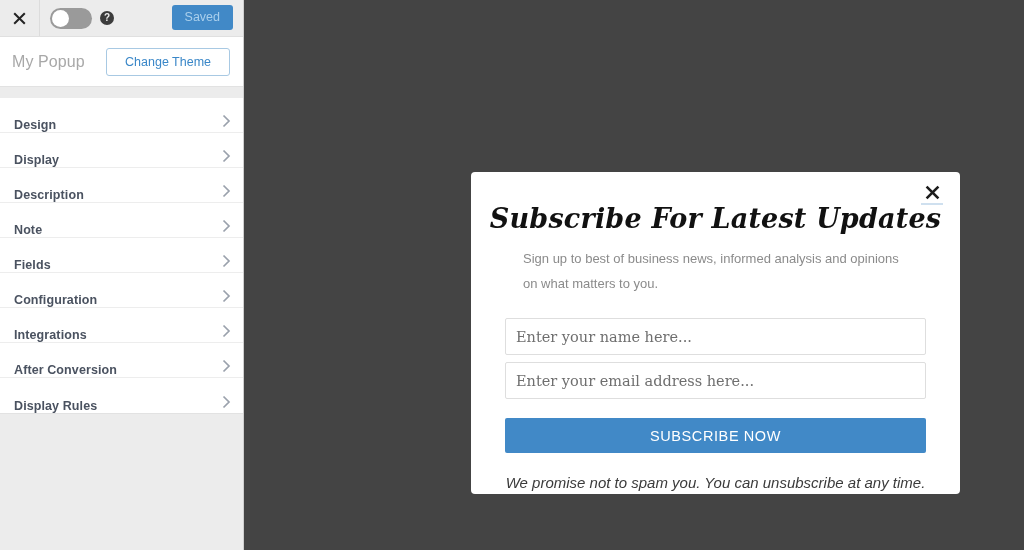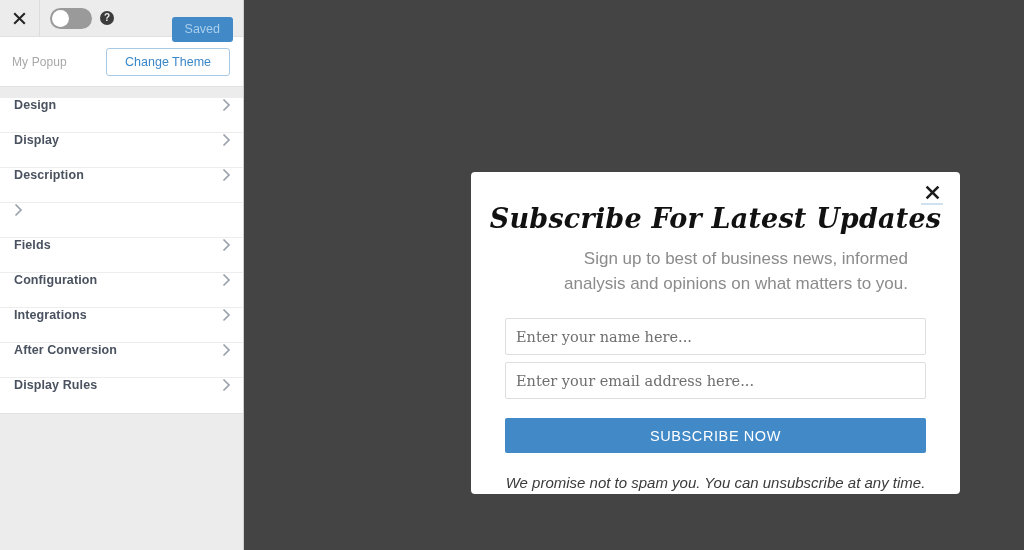--- a/index.html
+++ b/index.html
@@ -91,21 +91,21 @@
     line-height: 14px;
     text-align: center;
     font-weight: bold;
     cursor: pointer;
     font-family: "Liberation Sans", sans-serif;
   }
 
   .saved-btn {
     position: absolute;
     right: 10px;
-    top: 17px;
+    top: 5px;
     background: #4189c7;
     color: #a9cfec;
     border: none;
     border-radius: 3px;
     font-size: 12.5px;
     padding: 5px 13px 6px;
     font-family: "Liberation Sans", sans-serif;
     cursor: default;
   }
 
@@ -115,21 +115,21 @@
     background: #ffffff;
     border-top: 1px solid #e0e0e0;
     border-bottom: 1px solid #e2e2e2;
     display: flex;
     align-items: center;
     padding: 0 13px 0 12px;
     box-sizing: border-box;
     flex: none;
   }
   .popup-title {
-    font-size: 12px;
+    font-size: 16px;
     color: #a8a8a8;
     font-weight: 400;
     flex: 1;
     letter-spacing: 0.1px;
   }
   .change-theme-btn {
     background: #ffffff;
     color: #3a87c8;
     border: 1px solid #a8c9e3;
     border-radius: 3px;
@@ -149,21 +149,21 @@
 
   
   .menu {
     background: #ffffff;
     flex: none;
     border-bottom: 1px solid #e2e2e2;
   }
   .menu-item {
     height: 35px;
     display: flex;
-    align-items: flex-start;
+    align-items: flex-end;
     padding: 0 12px 0 14px;
     box-sizing: border-box;
     border-bottom: 1px solid #ededed;
     cursor: pointer;
     background: #ffffff;
   }
   .menu-item:last-child { border-bottom: none; }
   .menu-label {
     flex: 1;
     font-size: 12.5px;
@@ -219,22 +219,22 @@
     font-size: 27px;
     color: #111111;
     margin: 0;
     padding-top: 31px;
     letter-spacing: 0.2px;
   }
 
   .popup-desc {
     margin: 0;
     padding: 12px 52px 0;
-    text-align: right;
-    font-size: 17px;
+    text-align: left;
+    font-size: 13px;
     line-height: 25px;
     color: #8b8b8b;
     font-family: "Liberation Sans", sans-serif;
   }
 
   .popup-form {
     padding: 22px 34px 0;
   }
   .popup-input {
     display: block;
@@ -334,20 +334,21 @@
       </div>
       <div class="menu-item">
         <span class="menu-label">Description</span>
         <span class="chevron">
           <svg width="9" height="14" viewBox="0 0 9 14" aria-hidden="true">
               <polyline points="1.5,1.5 7,7 1.5,12.5" fill="none" stroke="#9aa1ac" stroke-width="1.7"></polyline>
             </svg>
         </span>
       </div>
       <div class="menu-item">
+        <span class="menu-label">Note</span>
         <span class="chevron">
           <svg width="9" height="14" viewBox="0 0 9 14" aria-hidden="true">
               <polyline points="1.5,1.5 7,7 1.5,12.5" fill="none" stroke="#9aa1ac" stroke-width="1.7"></polyline>
             </svg>
         </span>
       </div>
       <div class="menu-item">
         <span class="menu-label">Fields</span>
         <span class="chevron">
           <svg width="9" height="14" viewBox="0 0 9 14" aria-hidden="true">

